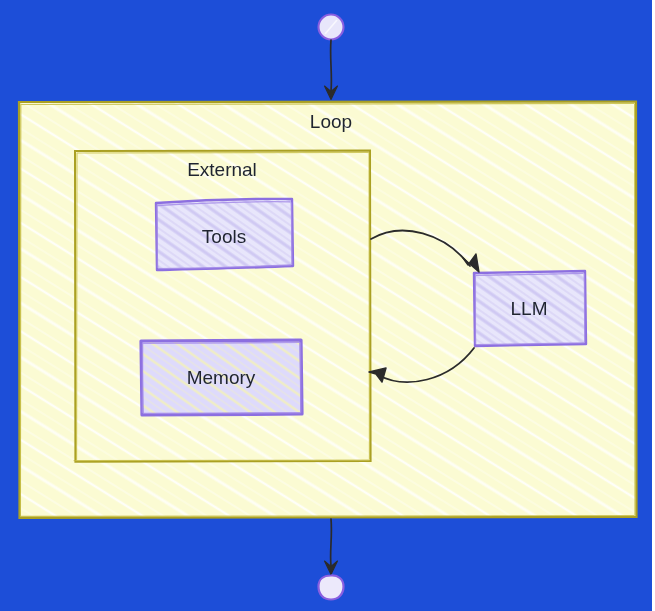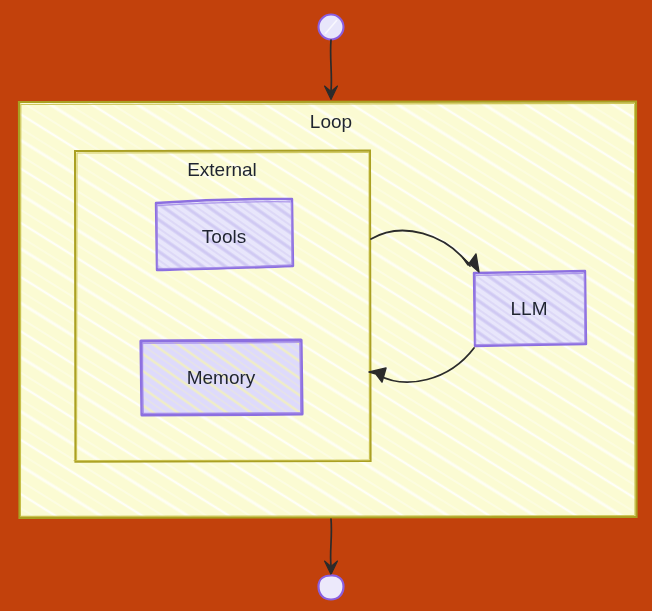--- a/index.html
+++ b/index.html
@@ -10,21 +10,21 @@
   body {
     width: 655px;
     height: 611px;
     overflow: hidden;
     font-family: "Liberation Sans", sans-serif;
   }
   #canvas {
     position: relative;
     width: 652px;
     height: 611px;
-    background: #c2410c;
+    background: #1d4ed8;
   }
   #diagram-svg {
     position: absolute;
     top: 0;
     left: 0;
     width: 655px;
     height: 611px;
   }
   .node-label {
     font-family: "Liberation Sans", sans-serif;

